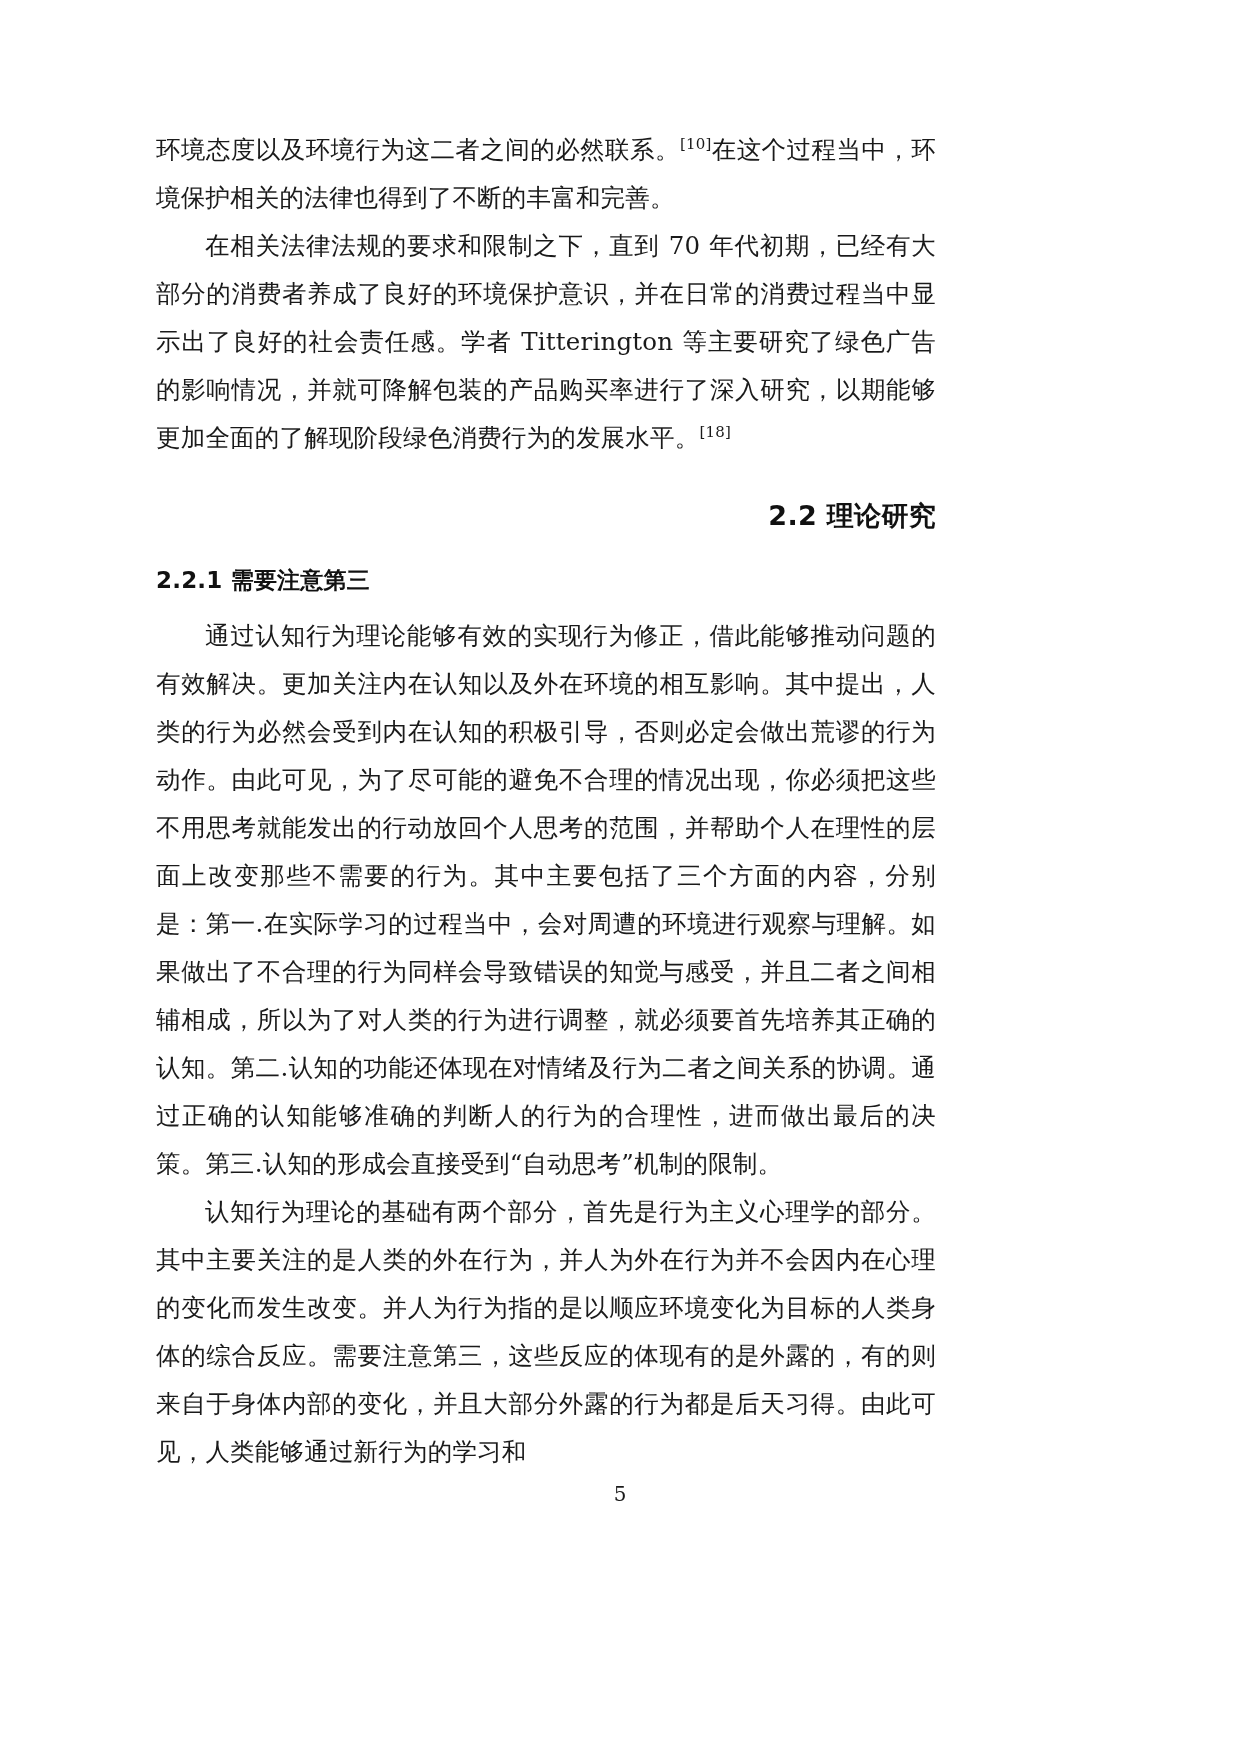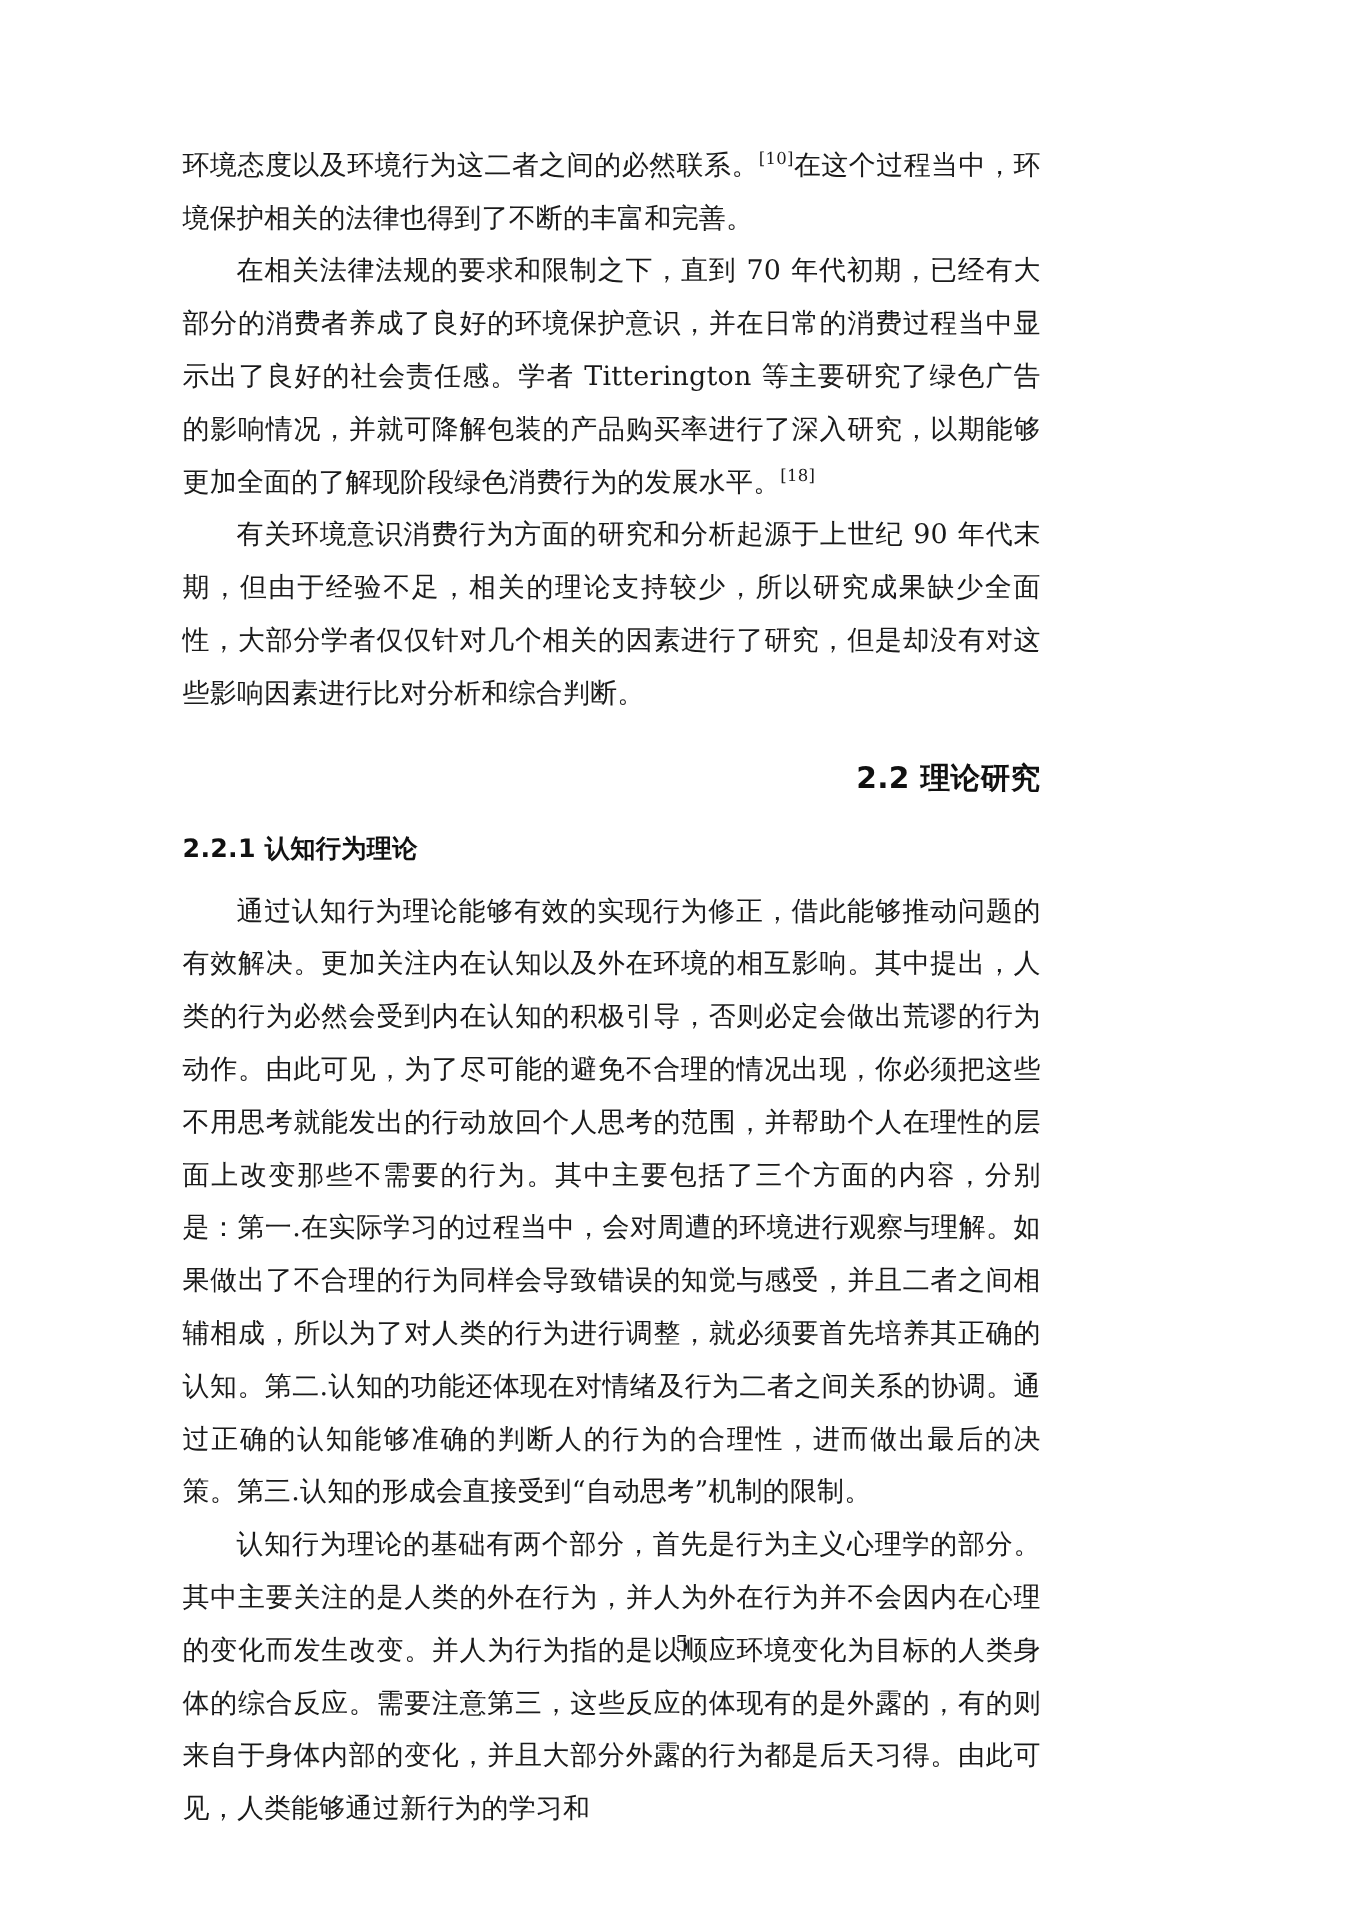--- a/index.html
+++ b/index.html
@@ -10,21 +10,21 @@
   .page {
     position: relative;
     width: 1240px;
     height: 1754px;
     background: #ffffff;
     box-sizing: border-box;
     overflow: hidden;
   }
   .content {
     position: absolute;
-    left: 166px;
+    left: 156px;
     top: 126px;
     width: 780px;
   }
   p.body-par {
     font-family: "DejaVu Serif", "Liberation Serif", serif;
     font-size: 24.5px;
     line-height: 48px;
     color: #1a1a1a;
     margin: 0;
     text-align: justify;
@@ -80,29 +80,28 @@
 </head>
 <body>
 
 <div class="page">
   <div class="content">
 
     <p class="body-par"><span>环境态度以及环境行为这二者之间的必然联系。</span><span class="cite">[10]</span><span>在这个过程当中，环境保护相关的法律也得到了不断的丰富和完善。</span></p>
 
     <p class="body-par indent"><span>在相关法律法规的要求和限制之下，直到 70 年代初期，已经有大部分的消费者养成了良好的环境保护意识，并在日常的消费过程当中显示出了良好的社会责任感。学者 Titterington 等主要研究了绿色广告的影响情况，并就可降解包装的产品购买率进行了深入研究，以期能够更加全面的了解现阶段绿色消费行为的发展水平。</span><span class="cite">[18]</span><span></span></p>
 
-    <p class="body-par indent"><span>有关环境意识消费行为方面的研究和分析起源于上世纪 90 年代末期，但由于经验不足，相关的理论支持较少，所以研究成果缺少全面性，大部分学者仅仅针对几个相关的因素进行了研究，但是却没有对这些影响因素进行比对分析和综合判断。</span></p>
 
     <div class="sp-before-h2"></div>
 
     <h2 class="heading-2">2.2 理论研究</h2>
 
     <div class="sp-after-h2"></div>
 
-    <h3 class="heading-3">2.2.1 认知行为理论</h3>
+    <h3 class="heading-3">2.2.1 需要注意第三</h3>
 
     <div class="sp-after-h3"></div>
 
     <p class="body-par indent"><span>通过认知行为理论能够有效的实现行为修正，借此能够推动问题的有效解决。更加关注内在认知以及外在环境的相互影响。其中提出，人类的行为必然会受到内在认知的积极引导，否则必定会做出荒谬的行为动作。由此可见，为了尽可能的避免不合理的情况出现，你必须把这些不用思考就能发出的行动放回个人思考的范围，并帮助个人在理性的层面上改变那些不需要的行为。其中主要包括了三个方面的内容，分别是：第一.在实际学习的过程当中，会对周遭的环境进行观察与理解。如果做出了不合理的行为同样会导致错误的知觉与感受，并且二者之间相辅相成，所以为了对人类的行为进行调整，就必须要首先培养其正确的认知。第二.认知的功能还体现在对情绪及行为二者之间关系的协调。通过正确的认知能够准确的判断人的行为的合理性，进而做出最后的决策。第三.认知的形成会直接受到“自动思考”机制的限制。</span></p>
 
     <p class="body-par indent"><span>认知行为理论的基础有两个部分，首先是行为主义心理学的部分。其中主要关注的是人类的外在行为，并人为外在行为并不会因内在心理的变化而发生改变。并人为行为指的是以顺应环境变化为目标的人类身体的综合反应。需要注意第三，这些反应的体现有的是外露的，有的则来自于身体内部的变化，并且大部分外露的行为都是后天习得。由此可见，人类能够通过新行为的学习和</span></p>
 
   </div>
 
   <div class="page-number">5</div>

